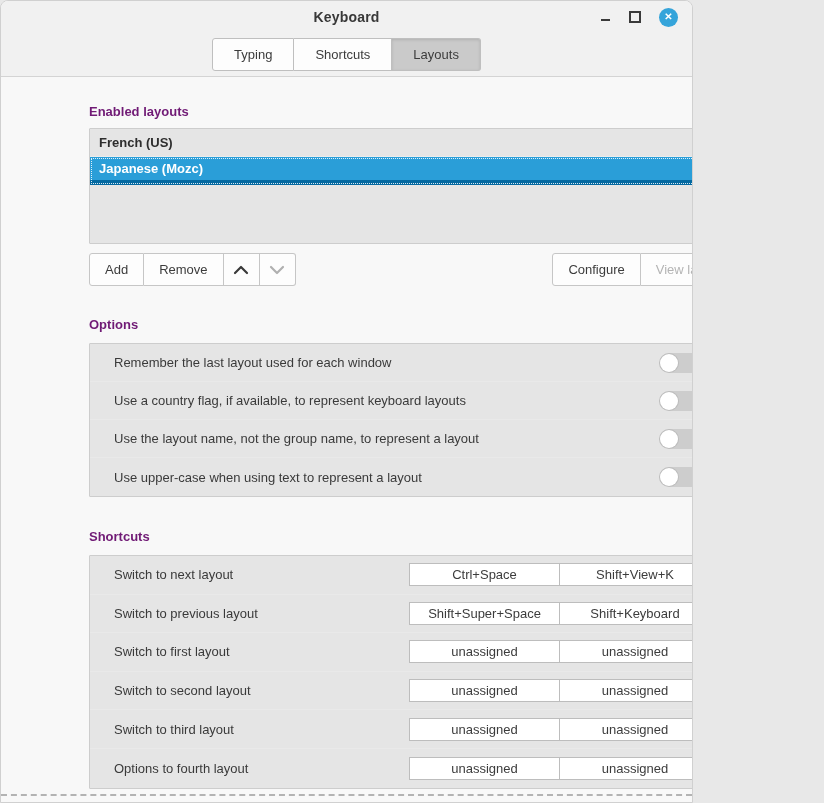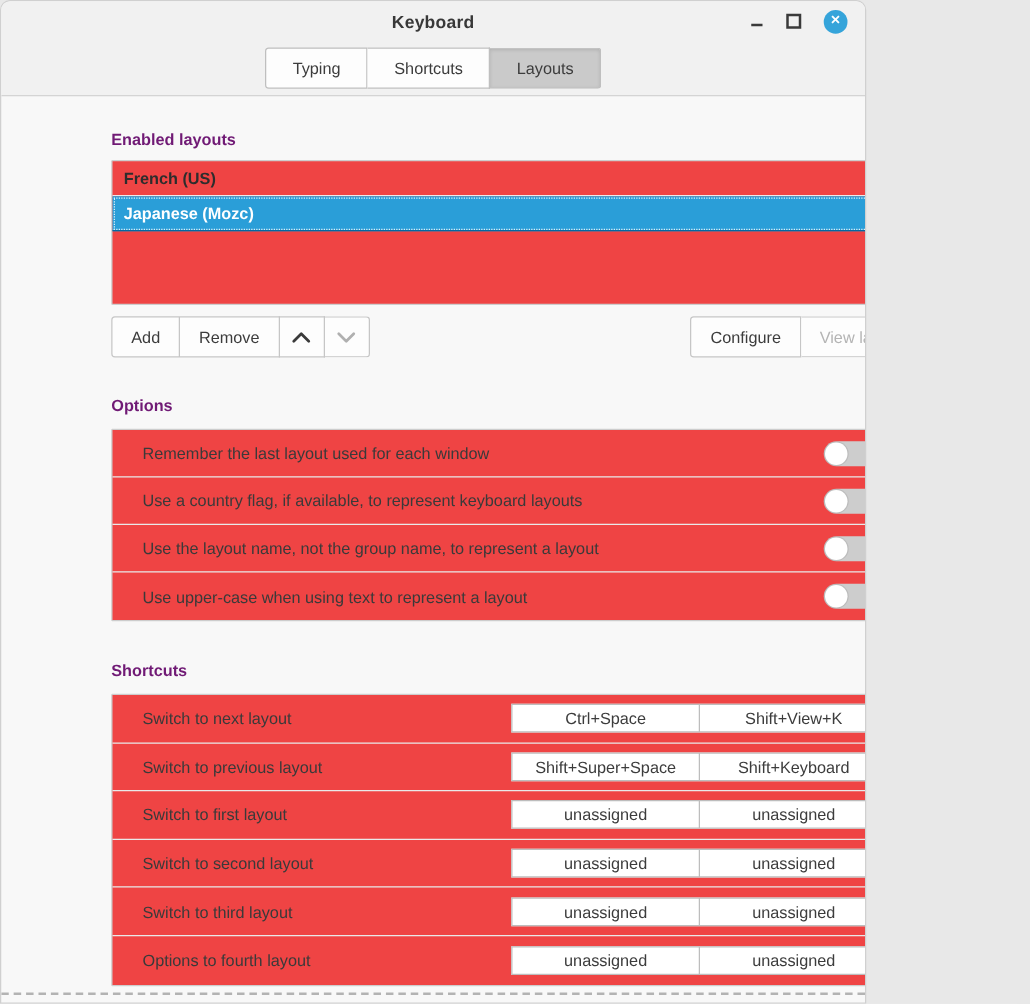--- a/index.html
+++ b/index.html
@@ -39,32 +39,32 @@
   .tab:first-child{ border-left-width:1px; border-radius:3px 0 0 3px; }
   .tab:last-child{ border-radius:0 3px 3px 0; }
   .tab.active{ background:#cacaca; box-shadow:inset 0 1px 3px rgba(0,0,0,.12); }
 
   
   .content{ width:649px; margin-left:88px; }
   .section-heading{
     margin-top:27px; margin-bottom:9px;
     font-size:13px; font-weight:700; color:#701a75;
   }
-  .panel{ background:#ef4444; border:1px solid #cdcdcd; border-radius:1px; }
+  .panel{ background:#e5e5e5; border:1px solid #cdcdcd; border-radius:1px; }
 
   
   .layout-list{ height:116px; display:flex; flex-direction:column; }
   .layout-row{
     height:28px; display:flex; align-items:center; justify-content:space-between;
     padding:0 8px 0 9px; border-bottom:1px solid #ececec;
   }
   .layout-row .lname{ font-size:13px; font-weight:700; color:#2d2d2d; }
   .layout-row .lbadge{ font-size:21px; font-weight:700; color:#2d2d2d; line-height:1; }
   .layout-row.selected{
-    background:#2a9ed8; border-bottom:1px solid #0369a1;
+    background:#2a9ed8; border-bottom:5px solid #0369a1;
     outline:1px dotted rgba(255,255,255,.85); outline-offset:-2px;
   }
   .layout-row.selected .lname, .layout-row.selected .lbadge{ color:#ffffff; }
   .layout-row.selected .lbadge{ font-size:15px; }
 
   
   .list-toolbar{ margin-top:9px; display:flex; justify-content:space-between; }
   .btn-group{ display:flex; }
   .tbtn{
     height:33px; background:#fdfdfd; border:1px solid #c6c6c6; border-left-width:0;

